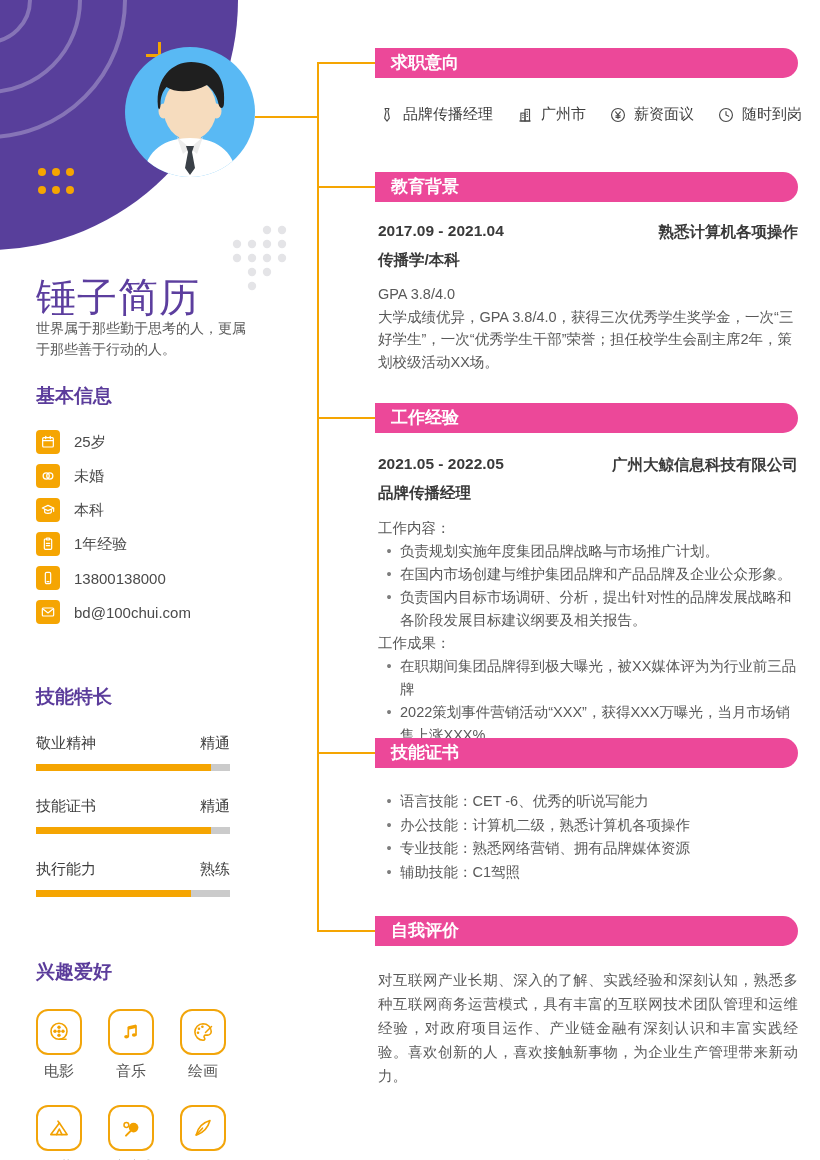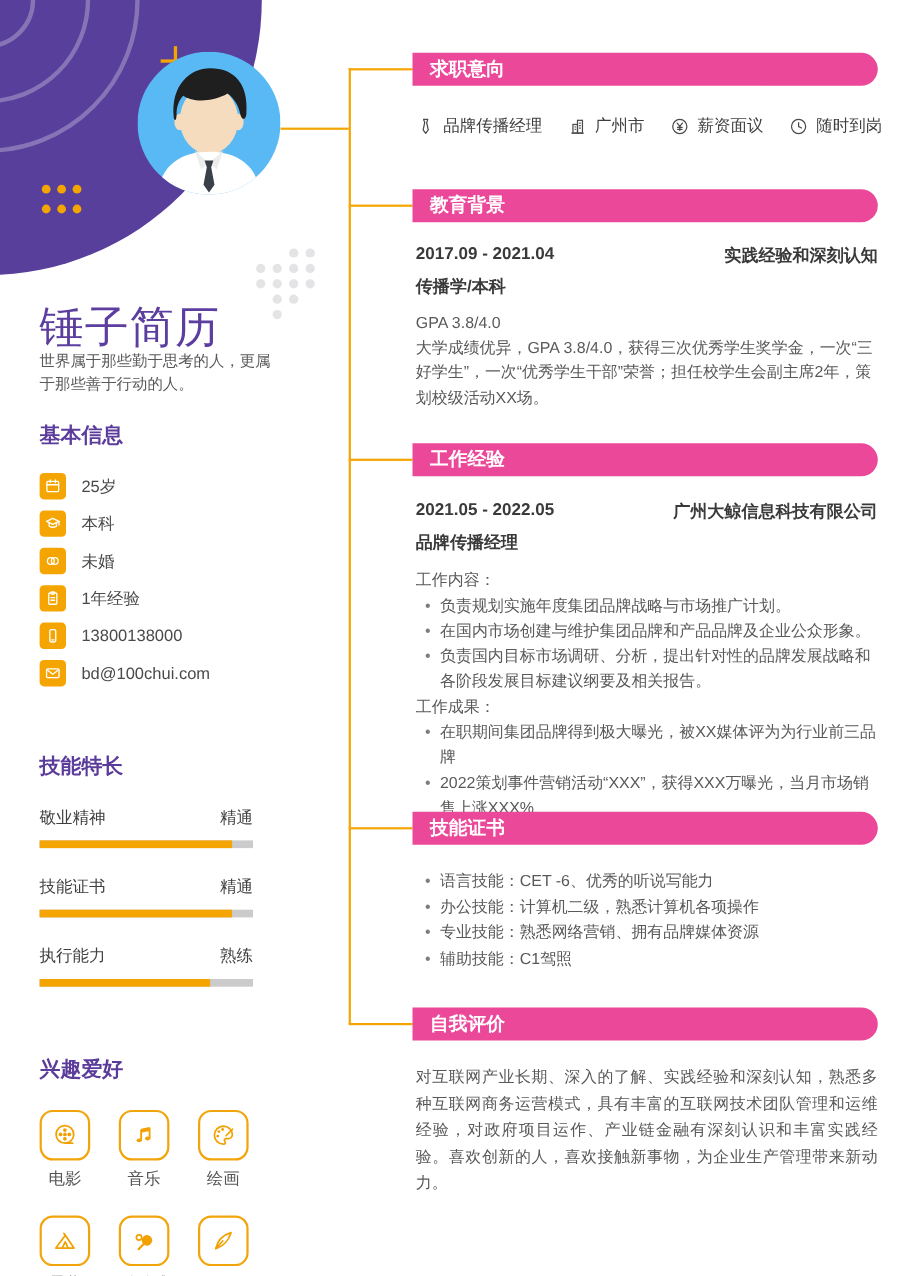--- a/index.html
+++ b/index.html
@@ -154,36 +154,36 @@
             <rect x="4" y="5.5" width="16" height="14" rx="1.5"></rect>
               <line x1="4" y1="10" x2="20" y2="10"></line>
             <line x1="8.5" y1="3.5" x2="8.5" y2="7"></line>
               <line x1="15.5" y1="3.5" x2="15.5" y2="7"></line>
             </svg>
         </span>
         <span class="info-text">25岁</span>
       </div>
       <div class="info-row">
         <span class="info-ic">
+          <svg width="16" height="16" viewBox="0 0 24 24" fill="none" stroke="#fff" stroke-width="1.8">
+            <circle cx="9.3" cy="12" r="4.6"></circle>
+              <circle cx="14.7" cy="12" r="4.6"></circle>
+            </svg>
+        </span>
+        <span class="info-text">未婚</span>
+      </div>
+      <div class="info-row">
+        <span class="info-ic">
           <svg width="16" height="16" viewBox="0 0 24 24" fill="none" stroke="#fff" stroke-width="1.8" stroke-linecap="round" stroke-linejoin="round">
             <path d="M12 5 L3.5 9 L12 13 L20.5 9 z"></path>
               <path d="M7 11.2 V15 c0 1.2 2.2 2 5 2 s5 -.8 5 -2 v-3.8"></path>
             <line x1="20.5" y1="9" x2="20.5" y2="14"></line>
             </svg>
         </span>
         <span class="info-text">本科</span>
-      </div>
-      <div class="info-row">
-        <span class="info-ic">
-          <svg width="16" height="16" viewBox="0 0 24 24" fill="none" stroke="#fff" stroke-width="1.8">
-            <circle cx="9.3" cy="12" r="4.6"></circle>
-              <circle cx="14.7" cy="12" r="4.6"></circle>
-            </svg>
-        </span>
-        <span class="info-text">未婚</span>
       </div>
       <div class="info-row">
         <span class="info-ic">
           <svg width="16" height="16" viewBox="0 0 24 24" fill="none" stroke="#fff" stroke-width="1.8" stroke-linecap="round">
             <rect x="6.5" y="4.5" width="11" height="15.5" rx="1.5"></rect>
               <rect x="9.5" y="3" width="5" height="3" rx="1"></rect>
             <line x1="9.5" y1="11" x2="14.5" y2="11"></line>
               <line x1="9.5" y1="14.5" x2="14.5" y2="14.5"></line>
             </svg>
         </span>
@@ -361,21 +361,21 @@
         <span>随时到岗</span>
       </span>
     </div>
   </div>
 
   <div class="abs msec" style="top:172px;">
     <div class="hdr">教育背景</div>
     <div class="mcontent" style="margin-top:20px;">
       <div class="line1">
         <span>2017.09 - 2021.04</span>
-        <span>实践经验和深刻认知</span>
+        <span>熟悉计算机各项操作</span>
       </div>
       <div class="role-line">传播学/本科</div>
       <div class="body-txt edu-body">
         <div>GPA 3.8/4.0</div>
         <div>大学成绩优异，GPA 3.8/4.0，获得三次优秀学生奖学金，一次“三好学生”，一次“优秀学生干部”荣誉；担任校学生会副主席2年，策划校级活动XX场。</div>
       </div>
     </div>
   </div>
 
   <div class="abs msec" style="top:403px;">

